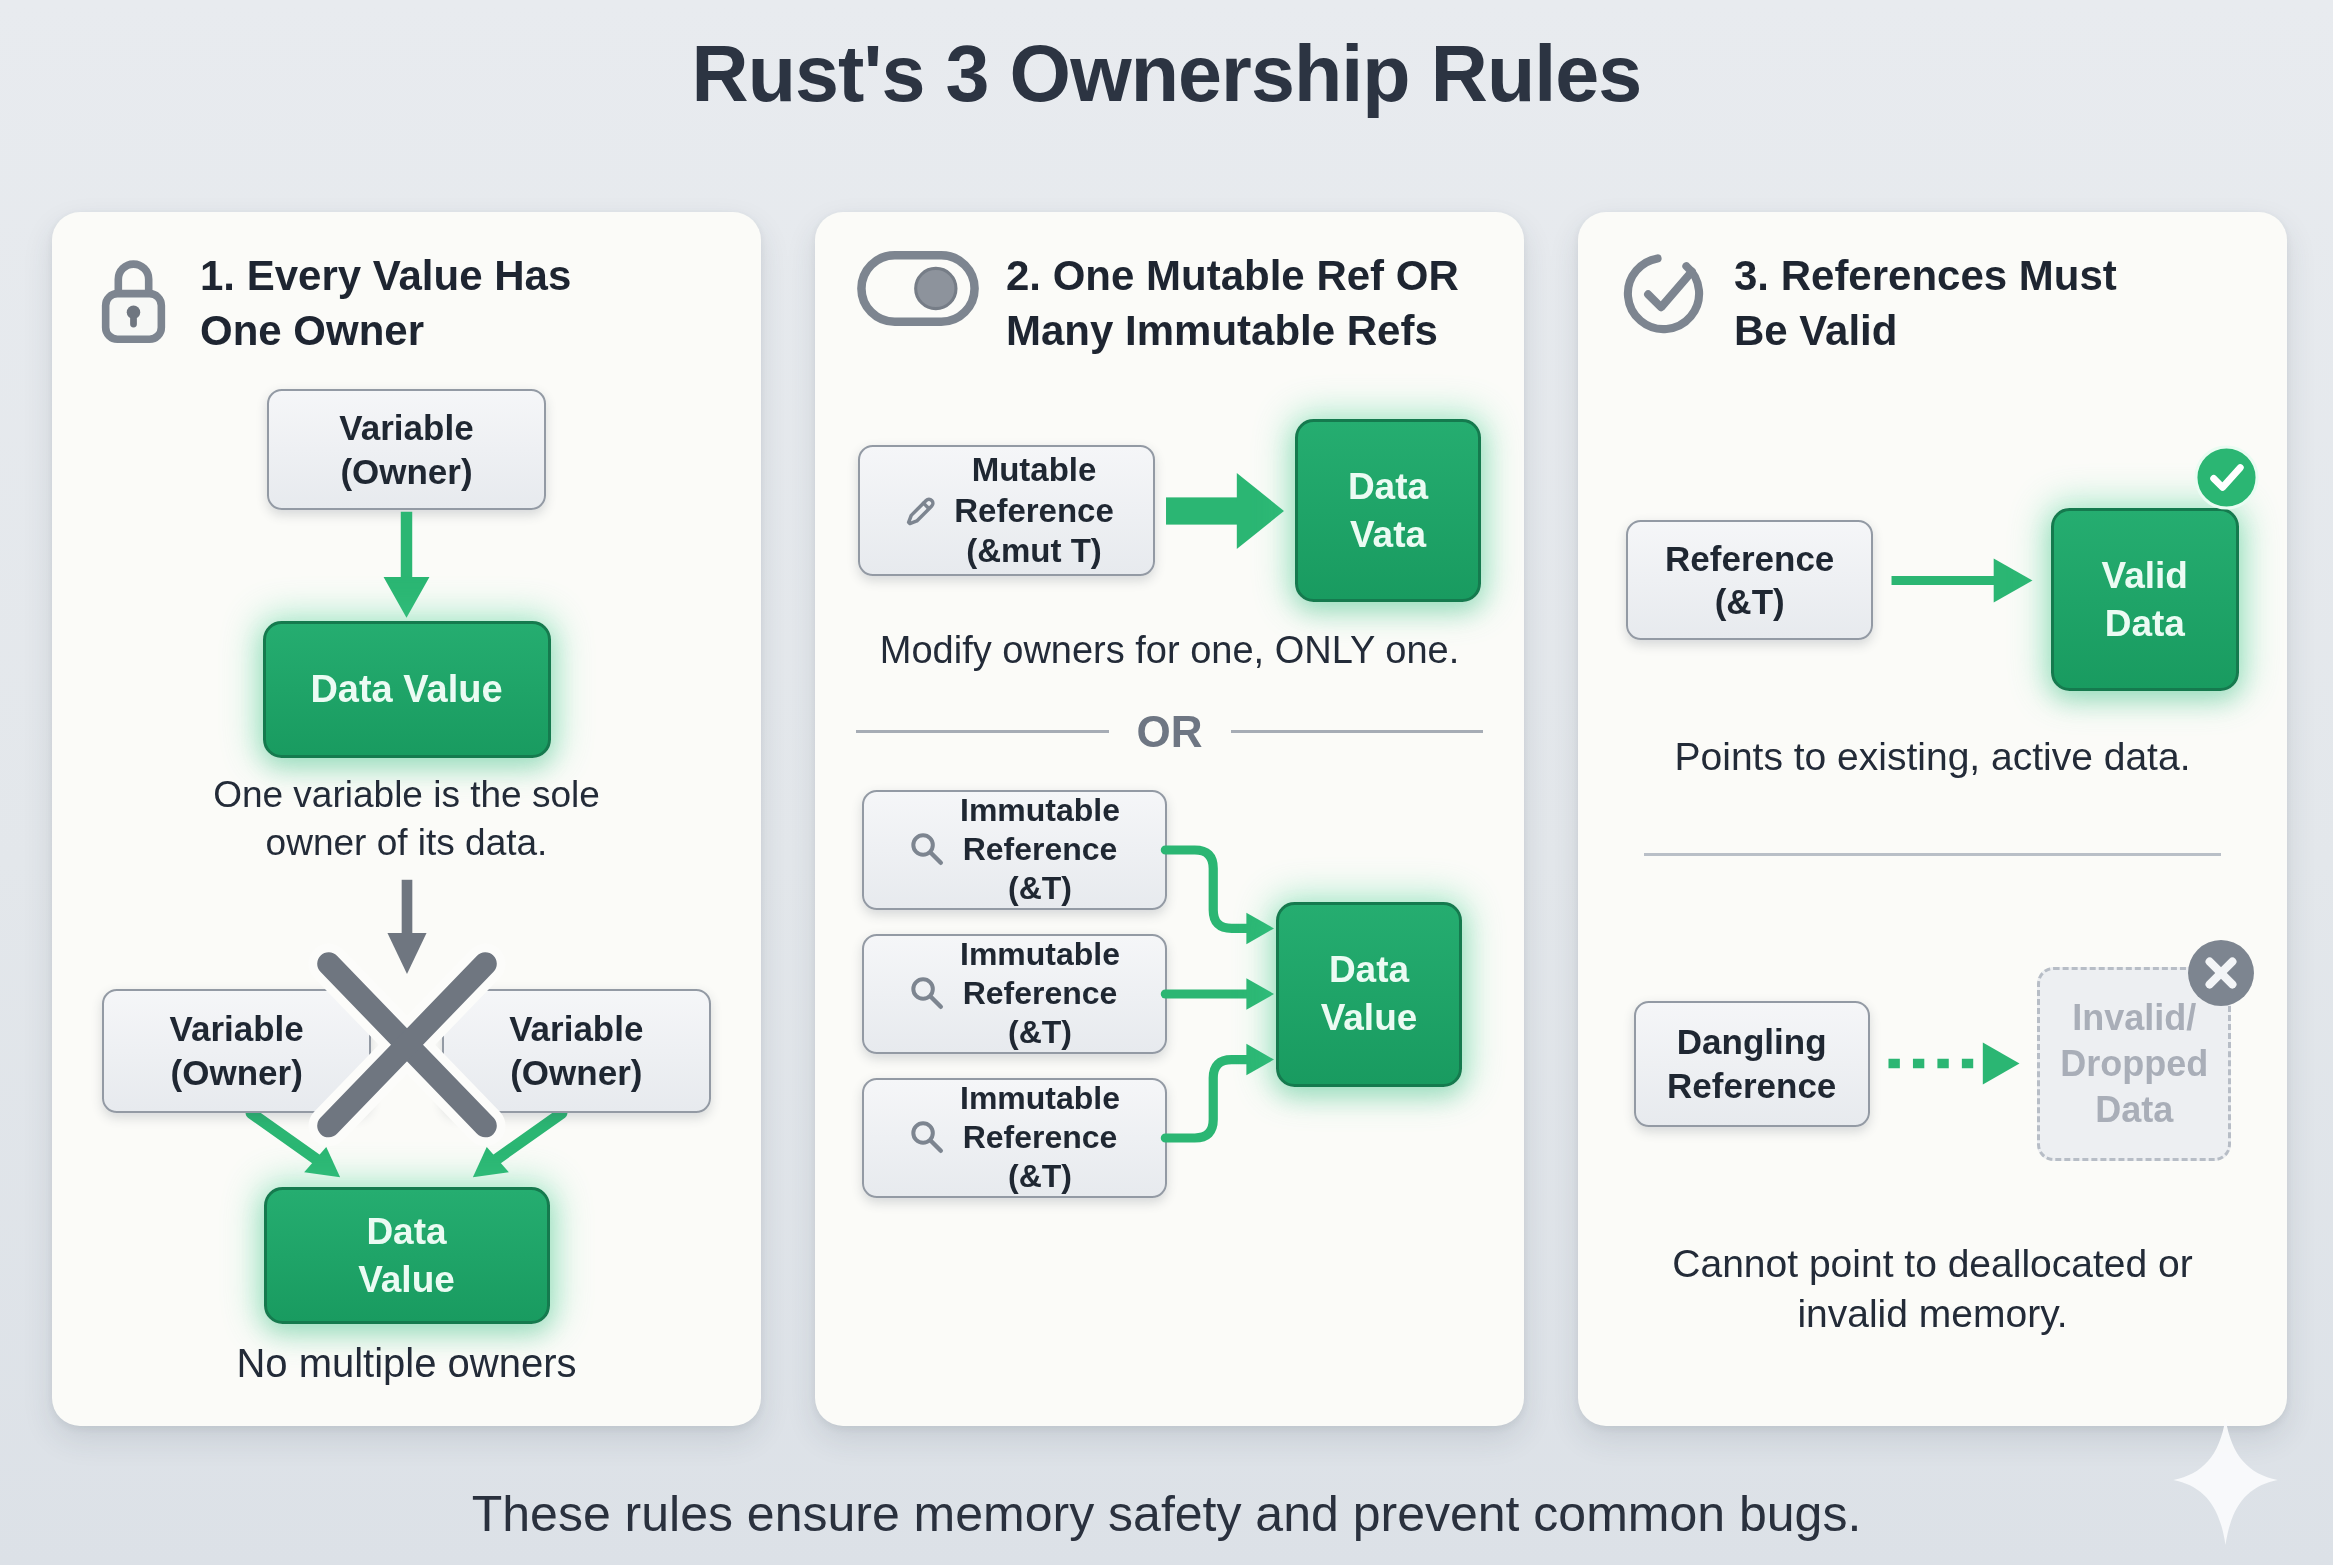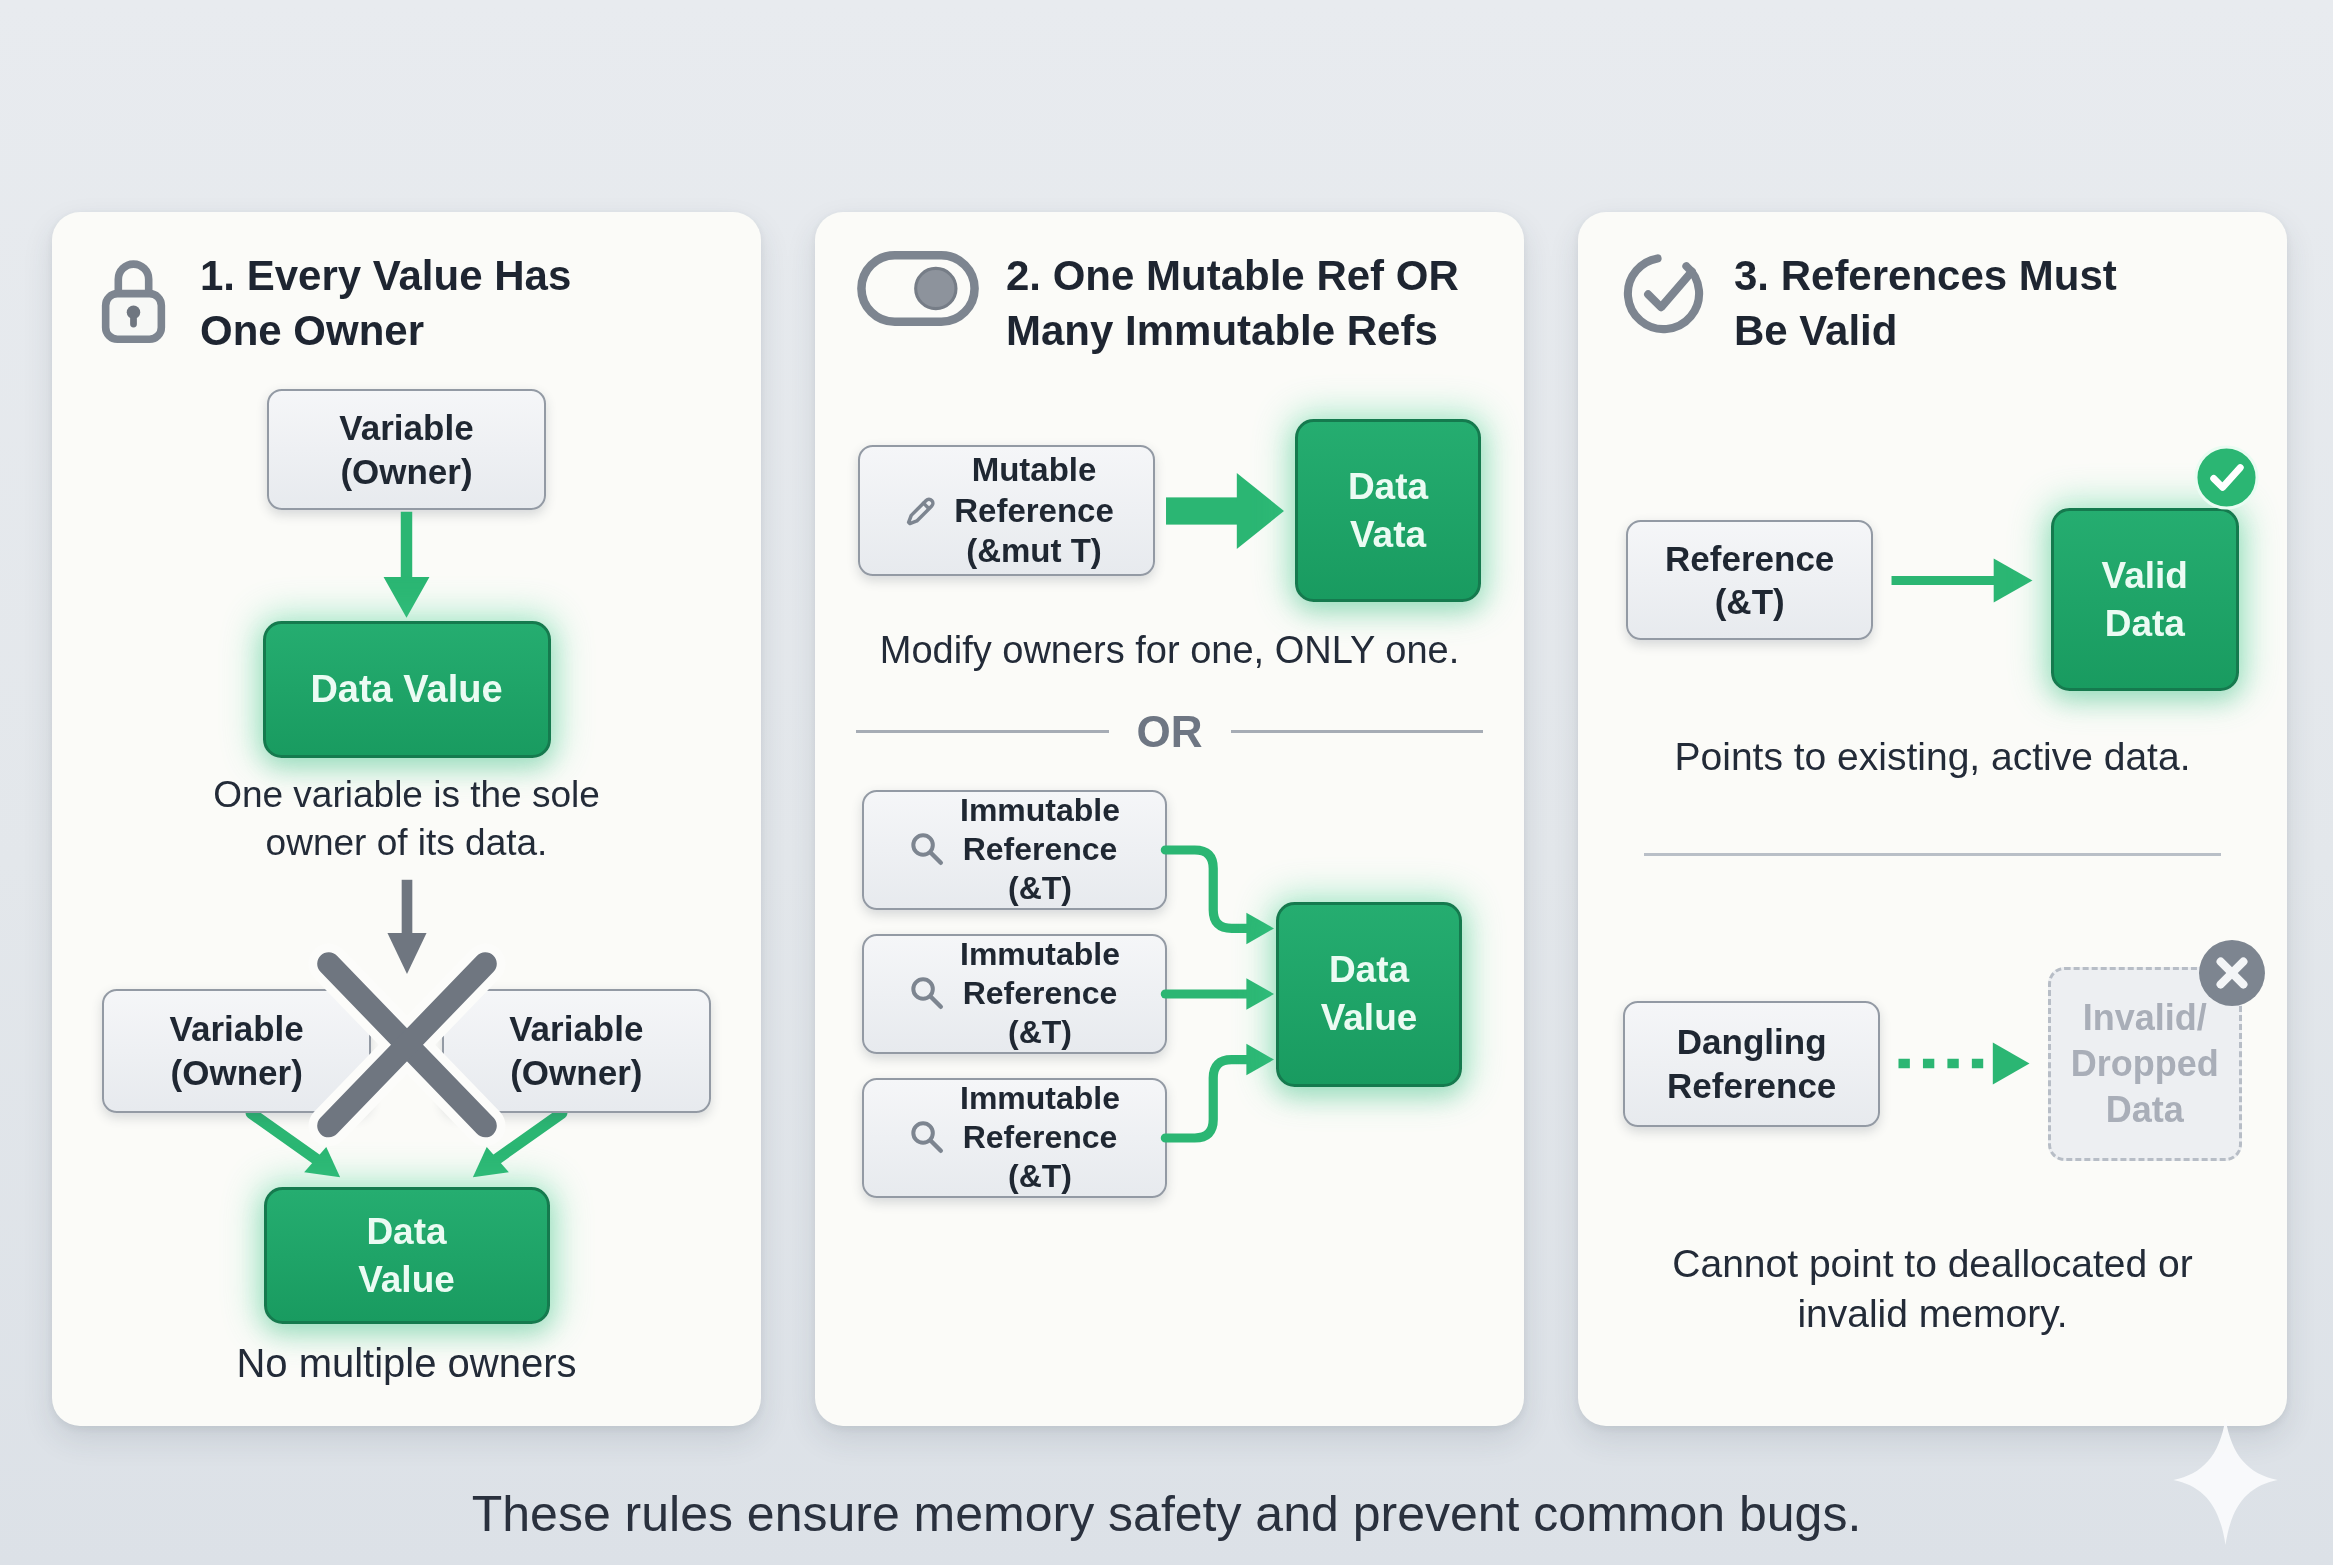--- a/index.html
+++ b/index.html
@@ -91,20 +91,21 @@
     position:absolute;left:0;right:0;bottom:22px;
     text-align:center;font-size:50px;color:#2a313e;
   }
   .sparkle{position:absolute;right:52px;bottom:13px;opacity:.92;}
 </style>
 </head>
 <body>
 
 <div class="page">
 
+  <h1 class="main-title">Rust's 3 Ownership Rules</h1>
 
   <div class="cards">
 
     <section class="card">
       <div class="card-header">
         <svg width="81" height="96" viewBox="0 0 96 112">
           <path d="M30 52 V35 a18 18 0 0 1 36 0 V52" fill="none" stroke="#7d8590" stroke-width="9" stroke-linecap="round"></path>
           <rect x="15" y="52" width="66" height="54" rx="14" fill="#f7f8f6" stroke="#7d8590" stroke-width="9"></rect>
           <circle cx="48" cy="74" r="8" fill="#6f7680"></circle>
           <rect x="44" y="78" width="8" height="14" rx="4" fill="#6f7680"></rect>
@@ -301,21 +302,21 @@
             <path d="M20 34 L29 43 L47 23" fill="none" stroke="#ffffff" stroke-width="7" stroke-linecap="round" stroke-linejoin="round"></path>
           </svg>
         </div>
       </div>
 
       <div class="caption" style="margin-top:41px;font-size:39px;">Points to existing, active data.</div>
 
       <div class="plain-divider" style="margin-top:70px;"></div>
 
       <div style="display:flex;align-items:center;gap:14.8px;margin-top:111px;">
-        <div class="gbox" style="width:257px;height:126px;font-size:35px;">
+        <div class="gbox" style="width:236px;height:126px;font-size:35px;">
           <span>Dangling</span>
           <span>Reference</span>
         </div>
         <svg width="138" height="59" viewBox="0 0 158 64">
           <line x1="4" y1="32" x2="112" y2="32" stroke="#2bb673" stroke-width="11" stroke-dasharray="13 15"></line>
           <polygon points="112,8 154,32 112,56" fill="#2bb673"></polygon>
         </svg>
         <div class="badge-wrap">
           <div class="dashedbox" style="width:194px;height:194px;font-size:36px;">
             <span>Invalid/</span>

